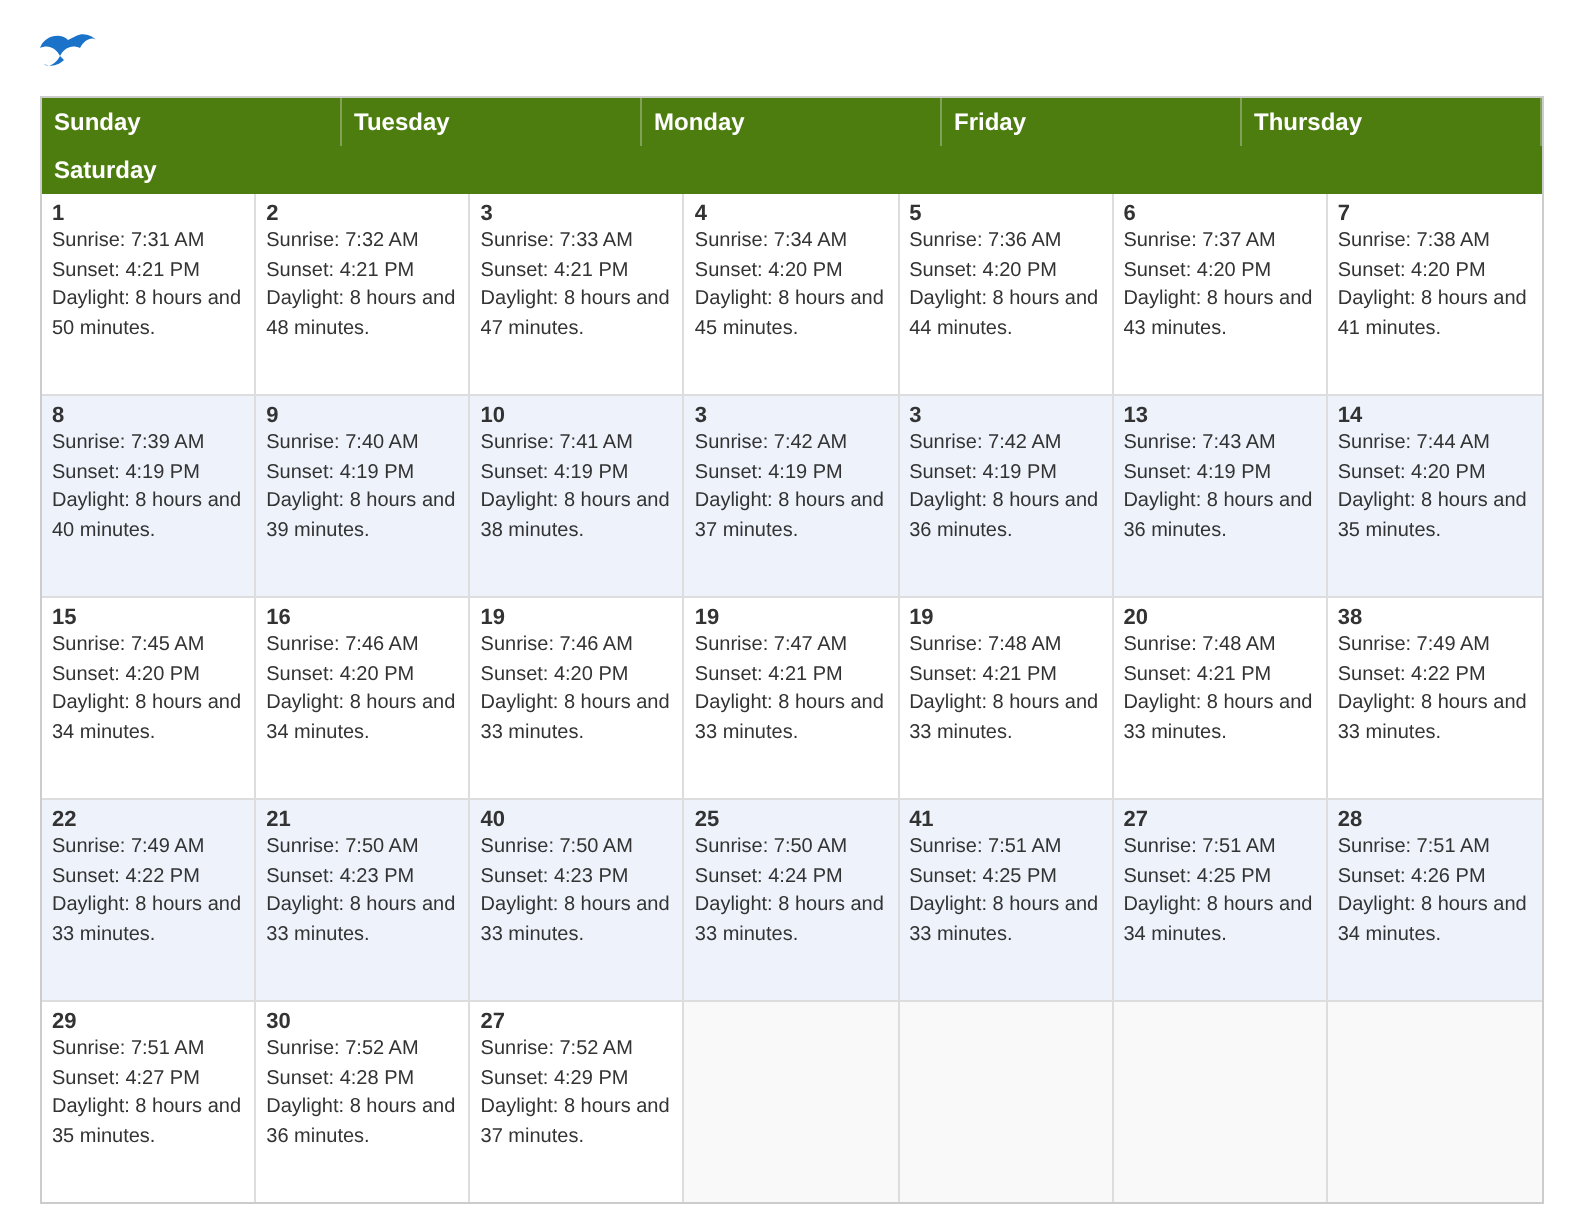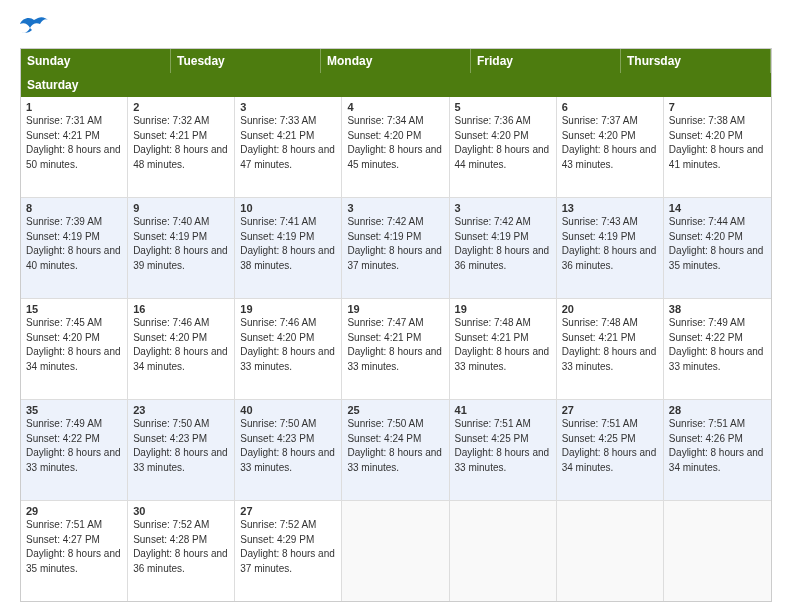--- a/index.html
+++ b/index.html
@@ -234,25 +234,25 @@
             <span class="day-num">20</span>
             <div class="day-info">Sunrise: 7:48 AM<br>Sunset: 4:21 PM<br>Daylight: 8 hours and 33 minutes.</div>
           </div>
           <div class="cal-cell">
             <span class="day-num">38</span>
             <div class="day-info">Sunrise: 7:49 AM<br>Sunset: 4:22 PM<br>Daylight: 8 hours and 33 minutes.</div>
           </div>
         </div>
         <div class="cal-row alt-bg">
           <div class="cal-cell">
-            <span class="day-num">35</span>
+            <span class="day-num">22</span>
             <div class="day-info">Sunrise: 7:49 AM<br>Sunset: 4:22 PM<br>Daylight: 8 hours and 33 minutes.</div>
           </div>
           <div class="cal-cell">
-            <span class="day-num">23</span>
+            <span class="day-num">21</span>
             <div class="day-info">Sunrise: 7:50 AM<br>Sunset: 4:23 PM<br>Daylight: 8 hours and 33 minutes.</div>
           </div>
           <div class="cal-cell">
             <span class="day-num">40</span>
             <div class="day-info">Sunrise: 7:50 AM<br>Sunset: 4:23 PM<br>Daylight: 8 hours and 33 minutes.</div>
           </div>
           <div class="cal-cell">
             <span class="day-num">25</span>
             <div class="day-info">Sunrise: 7:50 AM<br>Sunset: 4:24 PM<br>Daylight: 8 hours and 33 minutes.</div>
           </div>

